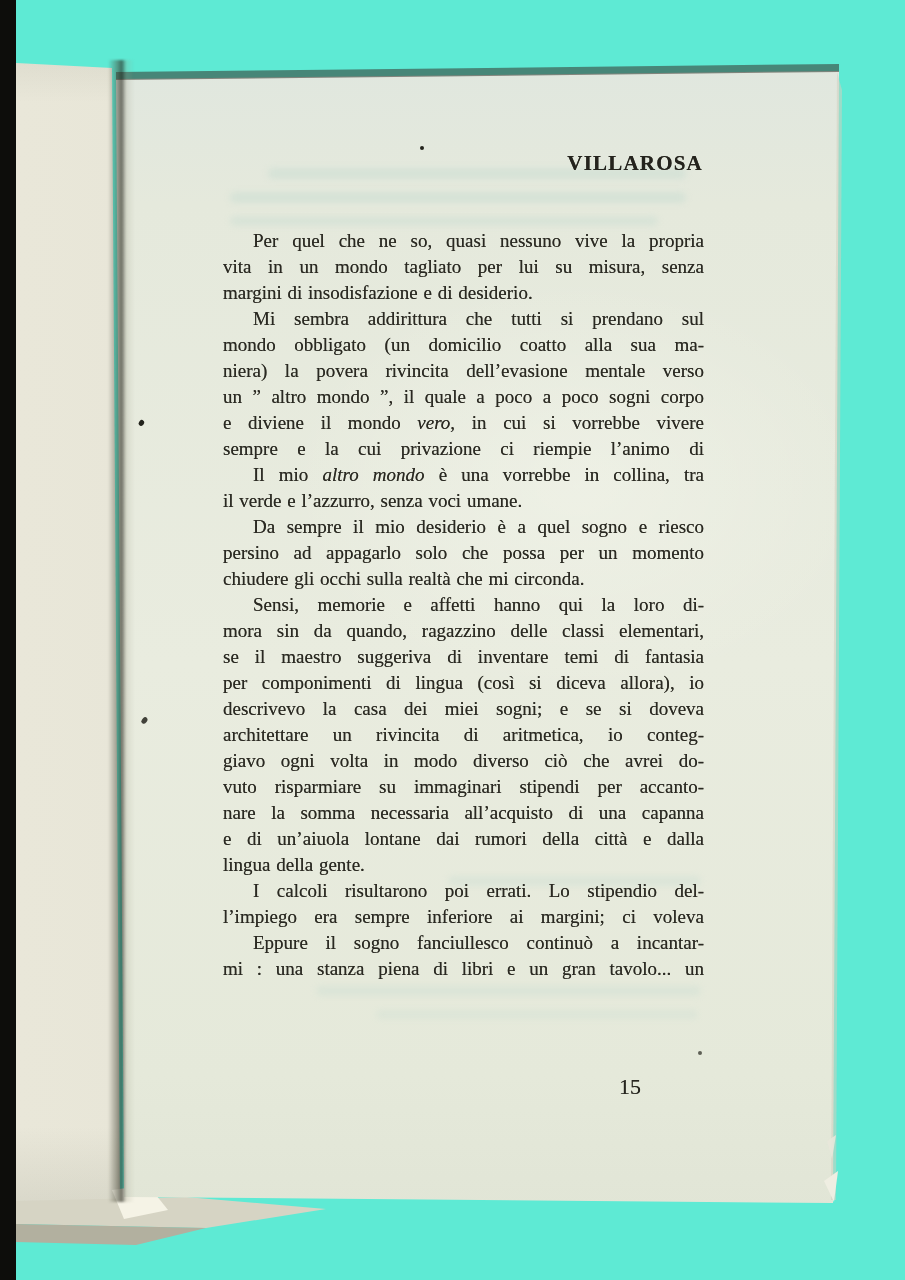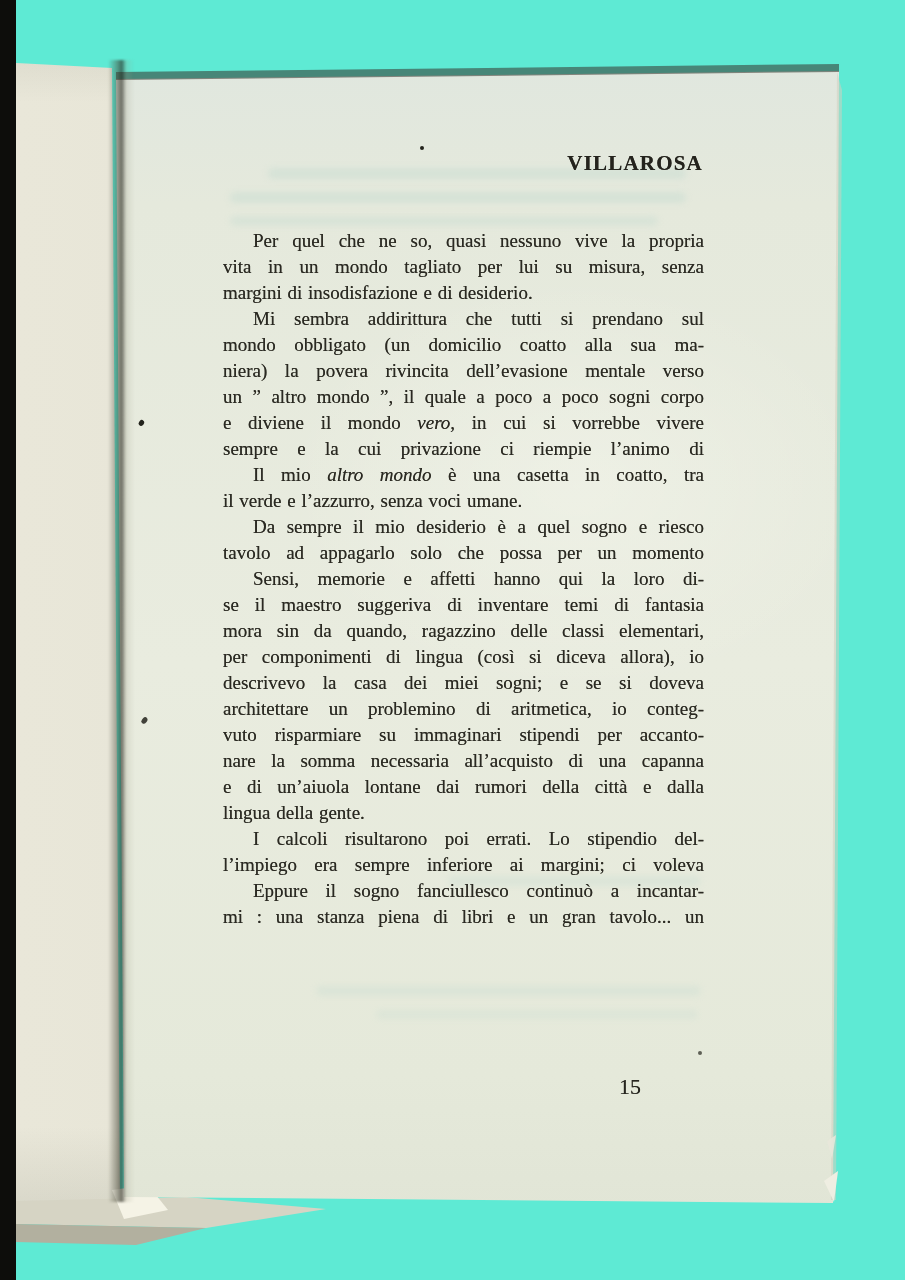--- a/index.html
+++ b/index.html
@@ -109,30 +109,32 @@
     <div class="body-text">
         <div class="line indent"><span>Per quel che ne so, quasi nessuno vive la propria</span></div>
         <div class="line"><span>vita in un mondo tagliato per lui su misura, senza</span></div>
         <div class="line last"><span>margini di insodisfazione e di desiderio.</span></div>
         <div class="line indent"><span>Mi sembra addirittura che tutti si prendano sul</span></div>
         <div class="line"><span>mondo obbligato (un domicilio coatto alla sua ma-</span></div>
         <div class="line"><span>niera) la povera rivincita dell’evasione mentale verso</span></div>
         <div class="line"><span>un ” altro mondo ”, il quale a poco a poco sogni corpo</span></div>
         <div class="line"><span>e diviene il mondo </span><span class="it">vero,</span><span> in cui si vorrebbe vivere</span></div>
         <div class="line"><span>sempre e la cui privazione ci riempie l’animo di</span></div>
-        <div class="line indent"><span>Il mio </span><span class="it">altro mondo</span><span> è una casetta in coatto, tra</span></div>
+        <div class="line indent"><span>Il mio </span><span class="it">altro mondo</span><span> è una vorrebbe in collina, tra</span></div>
         <div class="line last"><span>il verde e l’azzurro, senza voci umane.</span></div>
         <div class="line indent"><span>Da sempre il mio desiderio è a quel sogno e riesco</span></div>
-        <div class="line"><span>tavolo ad appagarlo solo che possa per un momento</span></div>
+        <div class="line"><span>persino ad appagarlo solo che possa per un momento</span></div>
+        <div class="line last"><span>chiudere gli occhi sulla realtà che mi circonda.</span></div>
         <div class="line indent"><span>Sensi, memorie e affetti hanno qui la loro di-</span></div>
+        <div class="line"><span>mora sin da quando, ragazzino delle classi elementari,</span></div>
         <div class="line"><span>se il maestro suggeriva di inventare temi di fantasia</span></div>
-        <div class="line"><span>mora sin da quando, ragazzino delle classi elementari,</span></div>
         <div class="line"><span>per componimenti di lingua (così si diceva allora), io</span></div>
         <div class="line"><span>descrivevo la casa dei miei sogni; e se si doveva</span></div>
-        <div class="line"><span>architettare un problemino di aritmetica, io conteg-</span></div>
+        <div class="line"><span>architettare un rivincita di aritmetica, io conteg-</span></div>
+        <div class="line"><span>giavo ogni volta in modo diverso ciò che avrei do-</span></div>
         <div class="line"><span>vuto risparmiare su immaginari stipendi per accanto-</span></div>
         <div class="line"><span>nare la somma necessaria all’acquisto di una capanna</span></div>
         <div class="line"><span>e di un’aiuola lontane dai rumori della città e dalla</span></div>
         <div class="line last"><span>lingua della gente.</span></div>
         <div class="line indent"><span>I calcoli risultarono poi errati. Lo stipendio del-</span></div>
         <div class="line"><span>l’impiego era sempre inferiore ai margini; ci voleva</span></div>
         <div class="line indent"><span>Eppure il sogno fanciullesco continuò a incantar-</span></div>
         <div class="line"><span>mi : una stanza piena di libri e un gran tavolo... un</span></div>
       </div>
     <div class="page-number">15</div>

